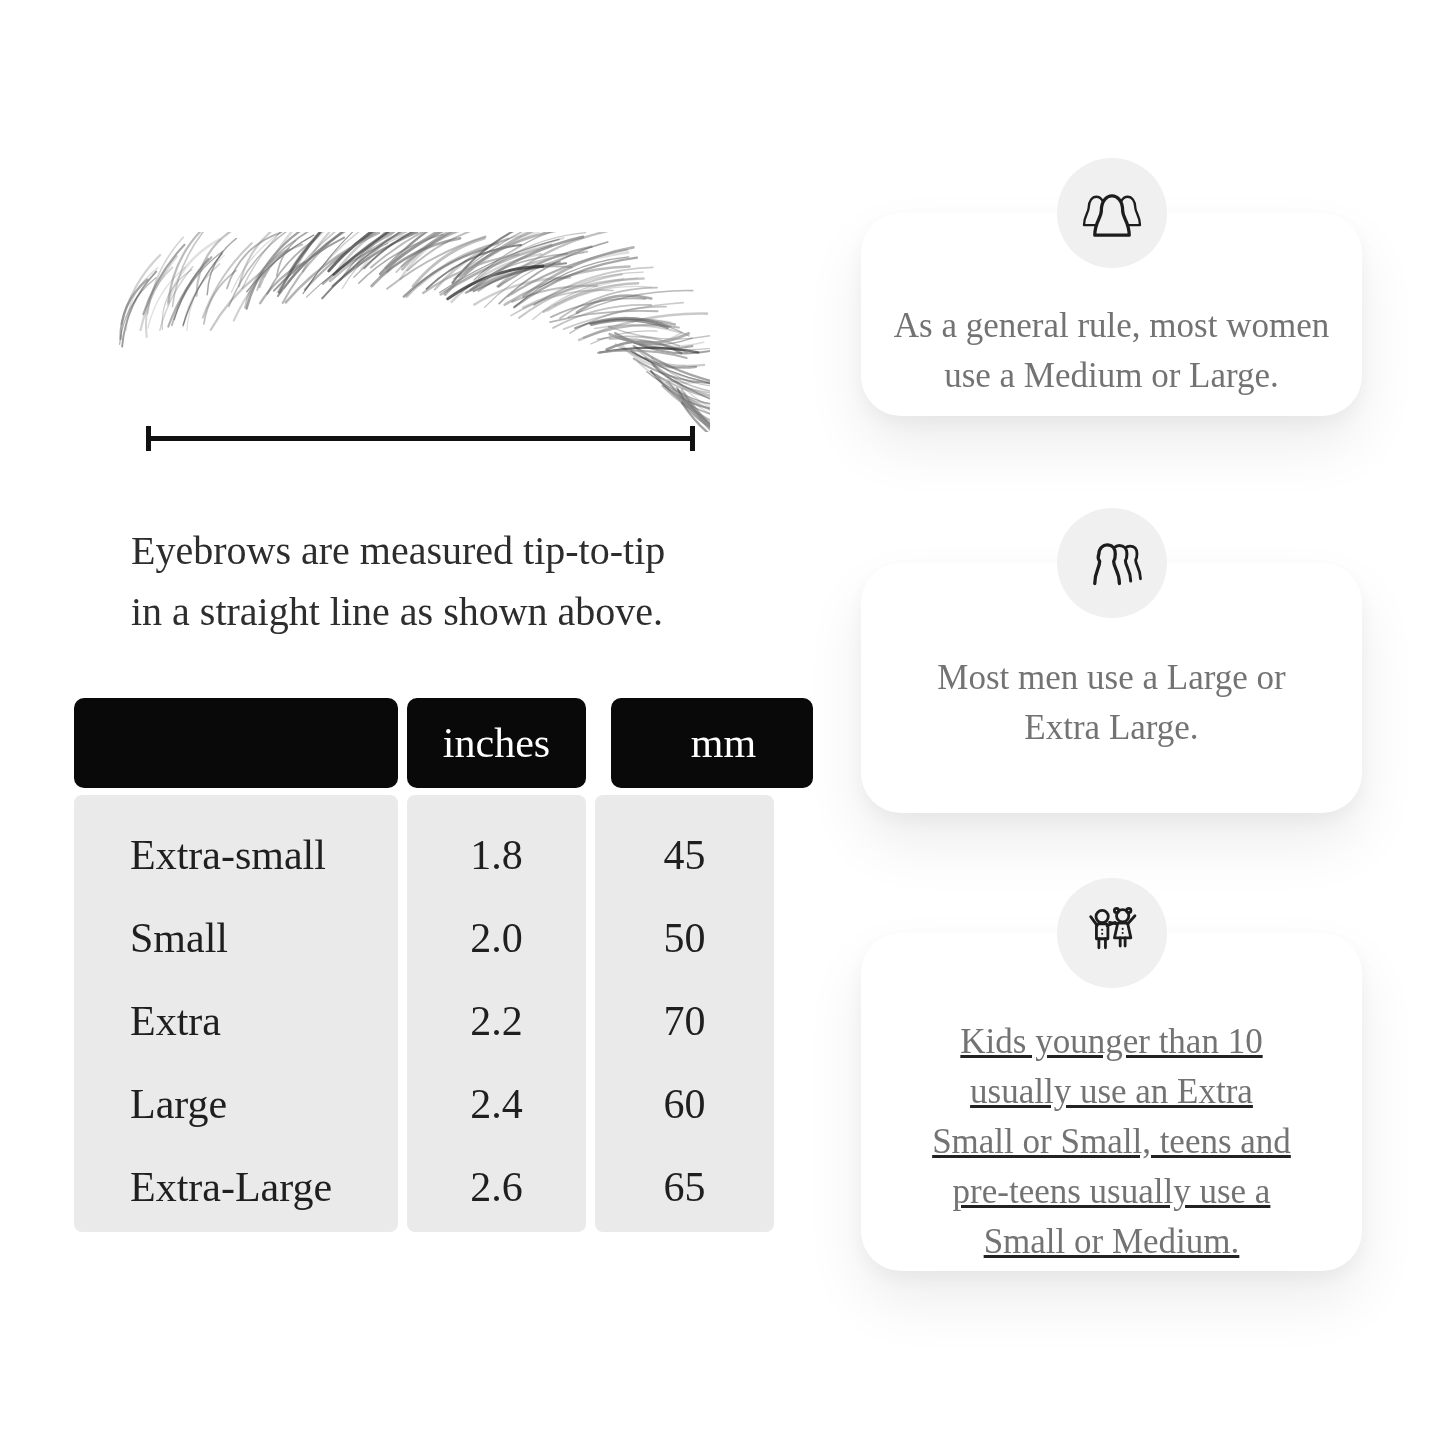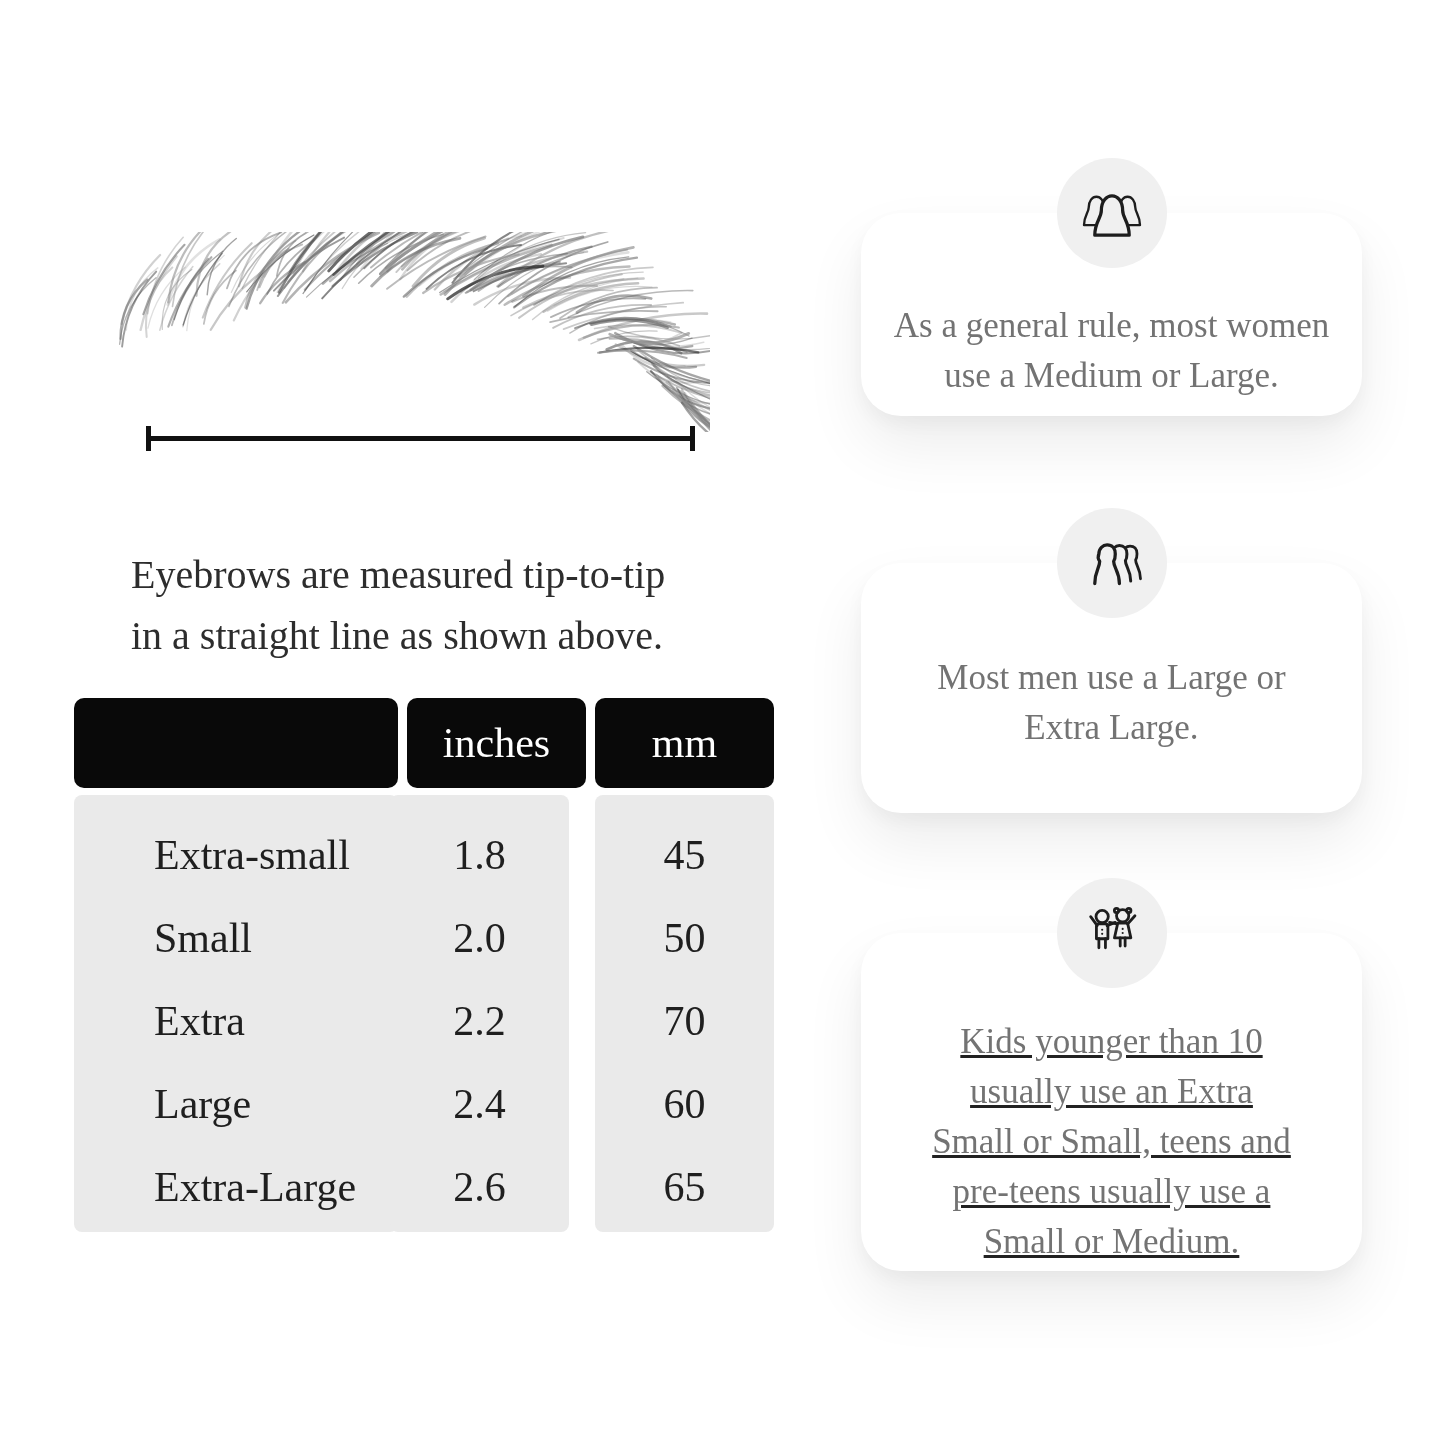--- a/index.html
+++ b/index.html
@@ -4,35 +4,35 @@
 <style>
   html,body{margin:0;padding:0;background:#ffffff;}
   .canvas{position:relative;width:1445px;height:1445px;background:#ffffff;overflow:hidden;
           font-family:"Liberation Serif", serif;color:#222;}
   
   .brow-svg{position:absolute;left:104px;top:232px;width:606px;height:200px;}
   .measure-line{position:absolute;left:146px;top:436px;width:549px;height:5px;background:#111;}
   .measure-line::before,.measure-line::after{content:"";position:absolute;top:-10px;width:5px;height:25px;background:#111;}
   .measure-line::before{left:0;}
   .measure-line::after{right:0;}
-  .caption{position:absolute;left:131px;top:544px;font-size:40px;line-height:61px;color:#2d2d2d;white-space:pre;}
+  .caption{position:absolute;left:131px;top:520px;font-size:40px;line-height:61px;color:#2d2d2d;white-space:pre;}
   
   .table{position:absolute;left:74px;top:698px;width:700px;height:454px;}
   .th{position:absolute;top:0;height:90px;background:#090909;border-radius:10px;color:#fff;
       display:flex;align-items:center;justify-content:center;font-size:42px;}
   .th.c0{left:0;width:324px;}
   .th.c1{left:333px;width:179px;}
-  .th.c2{left:521px;width:179px;}
+  .th.c2{left:537px;width:179px;padding-left:23px;}
   .col{position:absolute;top:97px;height:437px;background:#eaeaea;border-radius:8px;
        box-sizing:border-box;padding-top:18px;display:flex;flex-direction:column;}
   .col.c0{left:0;width:324px;}
-  .col.c1{left:316px;width:179px;}
+  .col.c1{left:333px;width:179px;}
   .col.c2{left:521px;width:179px;}
   .cell{height:83px;display:flex;align-items:center;font-size:42px;color:#1f1f1f;}
-  .col.c0 .cell{padding-left:80px;}
+  .col.c0 .cell{padding-left:56px;}
   .col.c1 .cell,.col.c2 .cell{justify-content:center;}
   
   .card{position:absolute;left:861px;width:501px;background:#ffffff;border-radius:40px;
         box-shadow:0 30px 60px rgba(0,0,0,.075),0 8px 18px rgba(0,0,0,.04);
         box-sizing:border-box;display:flex;justify-content:center;}
   .card-text{font-size:35px;line-height:50px;color:#737373;text-align:center;white-space:pre;}
   .card.k1{top:213px;height:203px;padding-top:88px;}
   .card.k2{top:563px;height:250px;padding-top:90px;}
   .card.k3{top:933px;height:338px;padding-top:84px;text-decoration:underline;}
   .badge{position:absolute;left:50%;top:-55px;margin-left:-55px;width:110px;height:110px;border-radius:50%;

